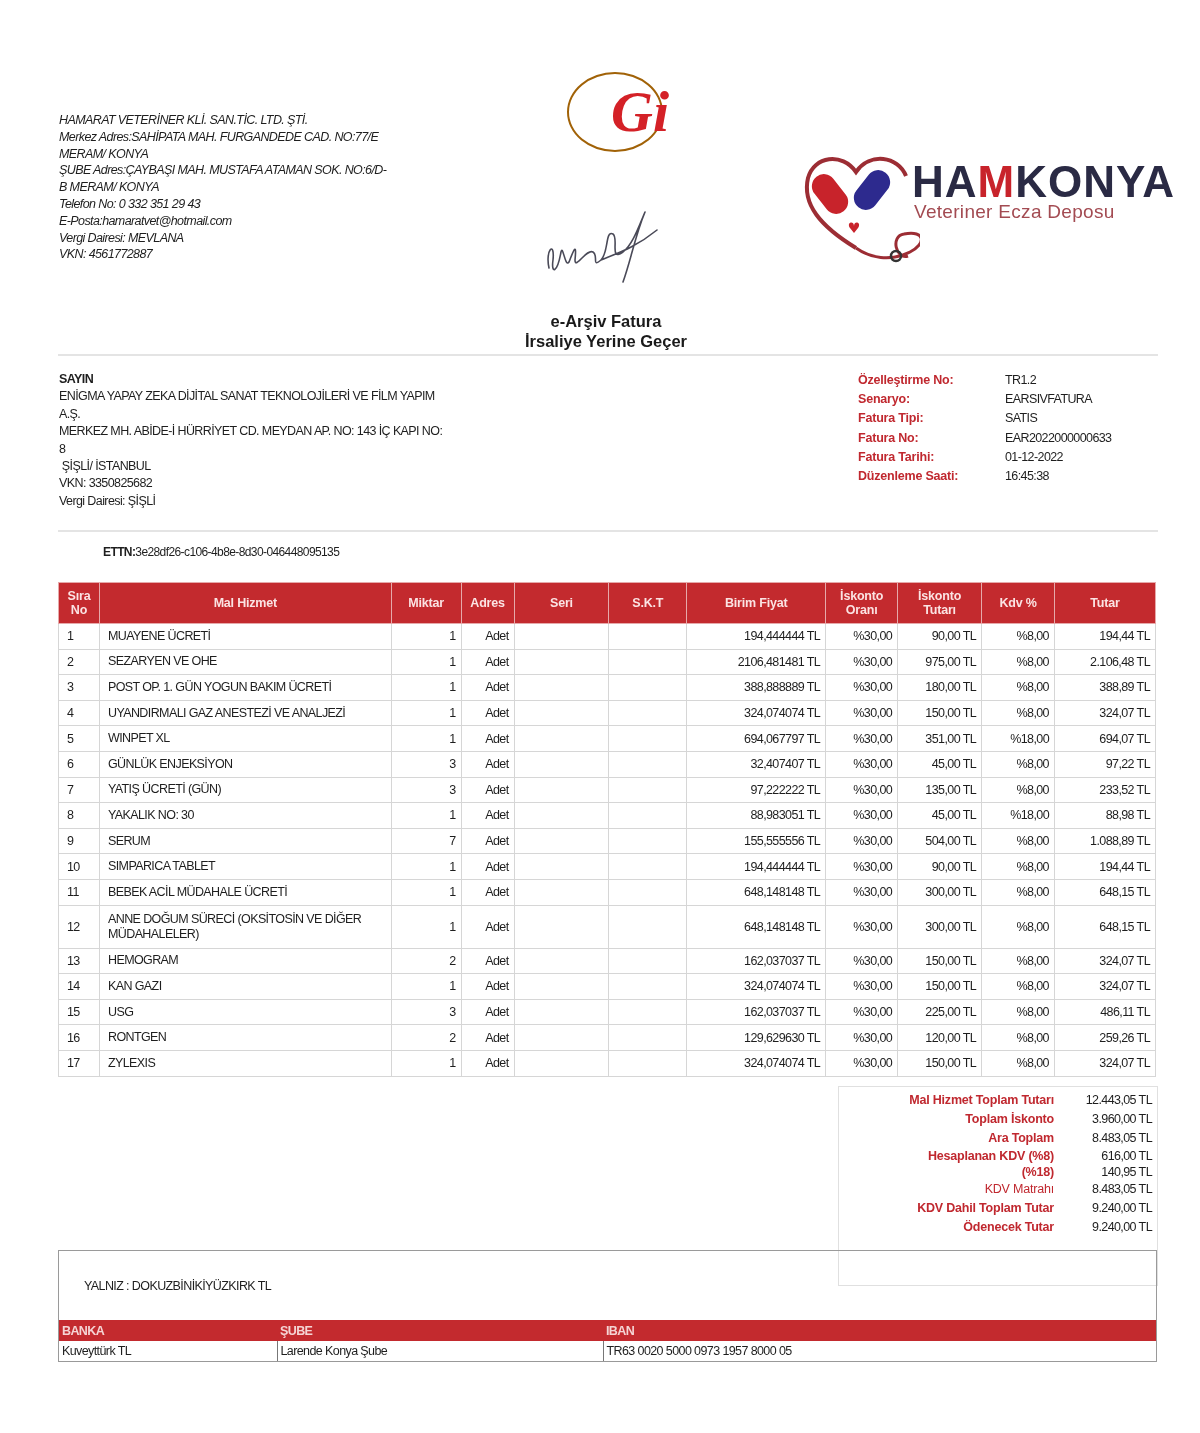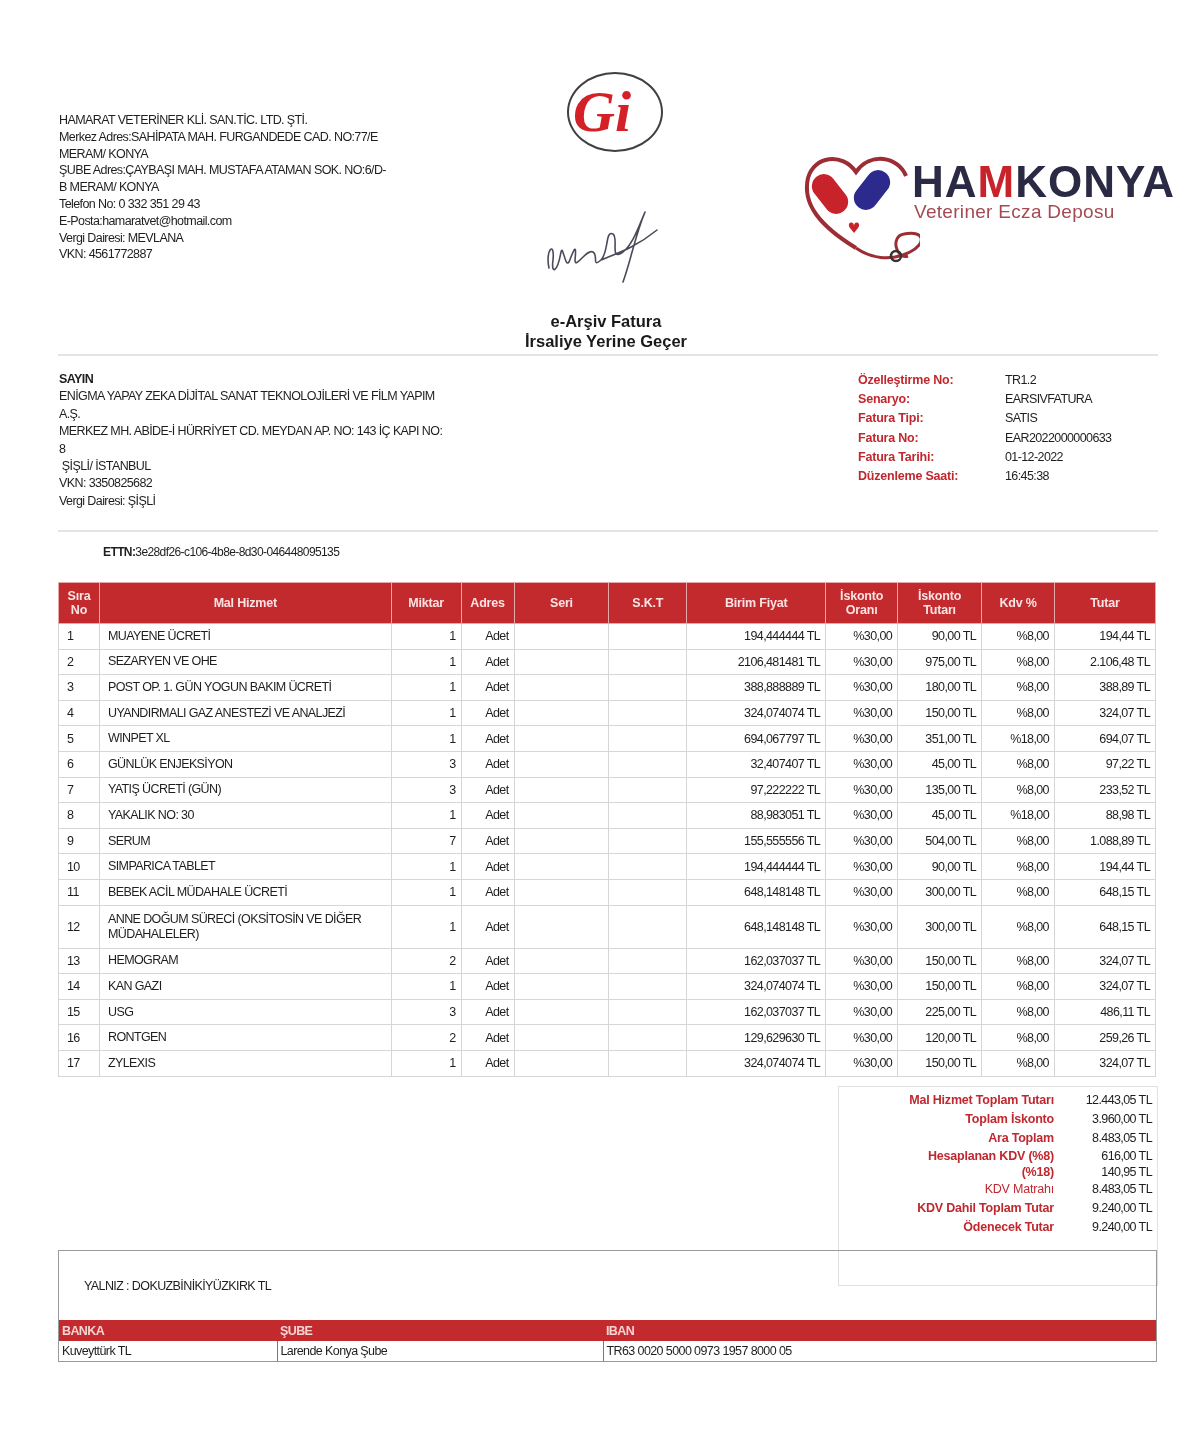--- a/index.html
+++ b/index.html
@@ -1,21 +1,21 @@
 <!DOCTYPE html>
 <html><head>
 <meta charset="utf-8">
 <style>
   * { box-sizing: border-box; margin: 0; padding: 0; }
   html, body { width: 1200px; height: 1433px; background: #ffffff; }
   body { position: relative; font-family: "Liberation Sans", sans-serif; color: #222; font-size: 13px; }
 
-  .seller { position: absolute; left: 59px; top: 112px; width: 440px; font-size: 12.5px; line-height: 16.8px; letter-spacing: -0.6px; color: #1e1e1e; }
-
-  .seal { position: absolute; left: 567px; top: 72px; width: 96px; height: 80px; border: 2px solid #404040; border-radius: 50%; display: flex; align-items: center; justify-content: flex-start; }
+  .seller { position: absolute; left: 59px; top: 112px; width: 440px; font-size: 12.5px; line-height: 16.8px; letter-spacing: -0.6px; color: #1e1e1e; font-style: italic; }
+
+  .seal { position: absolute; left: 567px; top: 72px; width: 96px; height: 80px; border: 2px solid #a16207; border-radius: 50%; display: flex; align-items: center; justify-content: flex-end; }
   .seal .seal-inner { width: 54px; height: 62px; position: relative; }
   .seal .seal-g { position: absolute; left: 4px; top: 2px; font-family: "Liberation Serif", serif; font-weight: bold; font-style: italic; font-size: 58px; line-height: 58px; color: #d42127; }
 
   .signature { position: absolute; left: 535px; top: 190px; width: 150px; height: 110px; }
 
   .brand-logo { position: absolute; left: 800px; top: 148px; width: 345px; height: 120px; }
   .brand-name { position: absolute; left: 912px; top: 158px; font-family: "Liberation Sans", sans-serif; font-weight: bold; font-size: 44px; letter-spacing: 1px; color: #2a2a44; line-height: 48px; }
   .brand-name .m { color: #c8232b; }
   .brand-sub { position: absolute; left: 914px; top: 201px; font-size: 19px; color: #a34b52; letter-spacing: 0.3px; }
 

